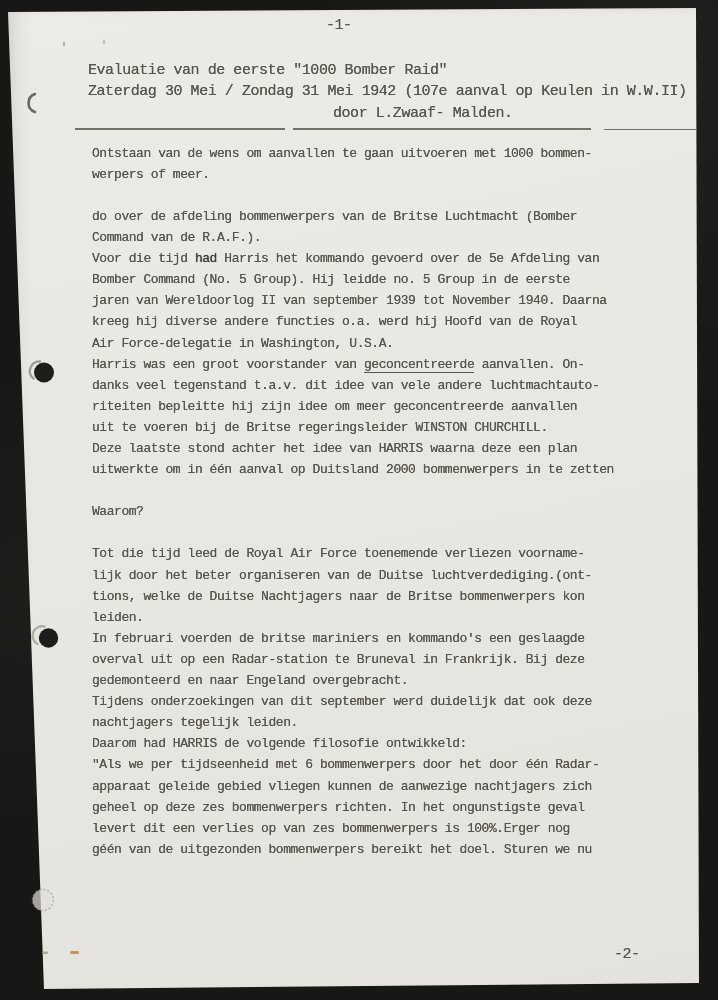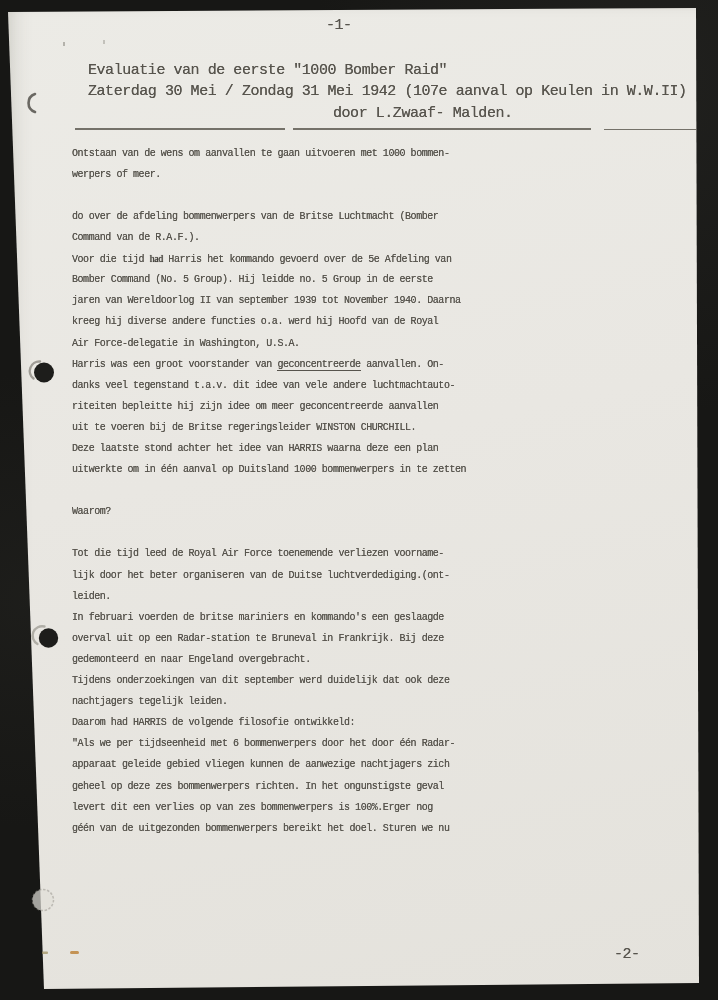--- a/index.html
+++ b/index.html
@@ -29,24 +29,24 @@
   .pagenum{position:absolute;font-size:15px;letter-spacing:-.45px;white-space:pre;}
   .pagenum.top{left:326px;top:17px;}
   .pagenum.bottom{left:614px;top:946px;}
   .header{position:absolute;left:88px;top:59.7px;font-size:15px;letter-spacing:-.45px;}
   .hline{height:21.5px;line-height:21.5px;white-space:pre;}
   .hline.author{margin-left:245px;}
   .rule{position:absolute;height:1.7px;background:#5f5c54;opacity:.85;}
   .rule.seg1{left:75px;top:128px;width:210px;}
   .rule.seg2{left:293px;top:128px;width:298px;}
   .rule.seg3{left:604px;top:128.5px;width:93px;}
-  .bodytext{position:absolute;left:72px;top:142.7px;font-size:10px;letter-spacing:-.45px;}
+  .bodytext{position:absolute;left:92px;top:142.7px;font-size:13px;letter-spacing:-.45px;}
   .tline{height:21.1px;line-height:21.1px;white-space:pre;}
   .tline .u{border-bottom:1.3px solid #57544d;padding-bottom:.5px;}
-  .tline .b{color:#403e38;text-shadow:0 0 .8px rgba(55,52,46,.95);font-family:Liberation Serif, serif;}
+  .tline .b{color:#403e38;text-shadow:0 0 .8px rgba(55,52,46,.95);}
   .marks{position:absolute;left:0;top:0;pointer-events:none;}
 </style>
 </head>
 <body>
 
 <div class="stage">
   <div class="paper">
 
     <div class="pagenum top ink">-1-</div>
 
@@ -69,26 +69,27 @@
         <div class="tline"><span>Voor die tijd </span><span class="b">had</span><span> Harris het kommando gevoerd over de 5e Afdeling van</span></div>
         <div class="tline">Bomber Command (No. 5 Group). Hij leidde no. 5 Group in de eerste</div>
         <div class="tline">jaren van Wereldoorlog II van september 1939 tot November 1940. Daarna</div>
         <div class="tline">kreeg hij diverse andere functies o.a. werd hij Hoofd van de Royal</div>
         <div class="tline">Air Force-delegatie in Washington, U.S.A.</div>
         <div class="tline"><span>Harris was een groot voorstander van </span><span class="u">geconcentreerde</span><span> aanvallen. On-</span></div>
         <div class="tline">danks veel tegenstand t.a.v. dit idee van vele andere luchtmachtauto-</div>
         <div class="tline">riteiten bepleitte hij zijn idee om meer geconcentreerde aanvallen</div>
         <div class="tline">uit te voeren bij de Britse regeringsleider WINSTON CHURCHILL.</div>
         <div class="tline">Deze laatste stond achter het idee van HARRIS waarna deze een plan</div>
-        <div class="tline">uitwerkte om in één aanval op Duitsland 1000 bommenwerpers in te zetten</div>
+        <div class="tline">uitwerkte om in één aanval op Duitsland 2000 bommenwerpers in te zetten</div>
         <div class="tline">&nbsp;</div>
         <div class="tline">Waarom?</div>
         <div class="tline">&nbsp;</div>
         <div class="tline">Tot die tijd leed de Royal Air Force toenemende verliezen voorname-</div>
         <div class="tline">lijk door het beter organiseren van de Duitse luchtverdediging.(ont-</div>
+        <div class="tline">tions, welke de Duitse Nachtjagers naar de Britse bommenwerpers kon</div>
         <div class="tline">leiden.</div>
         <div class="tline">In februari voerden de britse mariniers en kommando's een geslaagde</div>
         <div class="tline">overval uit op een Radar-station te Bruneval in Frankrijk. Bij deze</div>
         <div class="tline">gedemonteerd en naar Engeland overgebracht.</div>
         <div class="tline">Tijdens onderzoekingen van dit september werd duidelijk dat ook deze</div>
         <div class="tline">nachtjagers tegelijk leiden.</div>
         <div class="tline">Daarom had HARRIS de volgende filosofie ontwikkeld:</div>
         <div class="tline">"Als we per tijdseenheid met 6 bommenwerpers door het door één Radar-</div>
         <div class="tline">apparaat geleide gebied vliegen kunnen de aanwezige nachtjagers zich</div>
         <div class="tline">geheel op deze zes bommenwerpers richten. In het ongunstigste geval</div>

